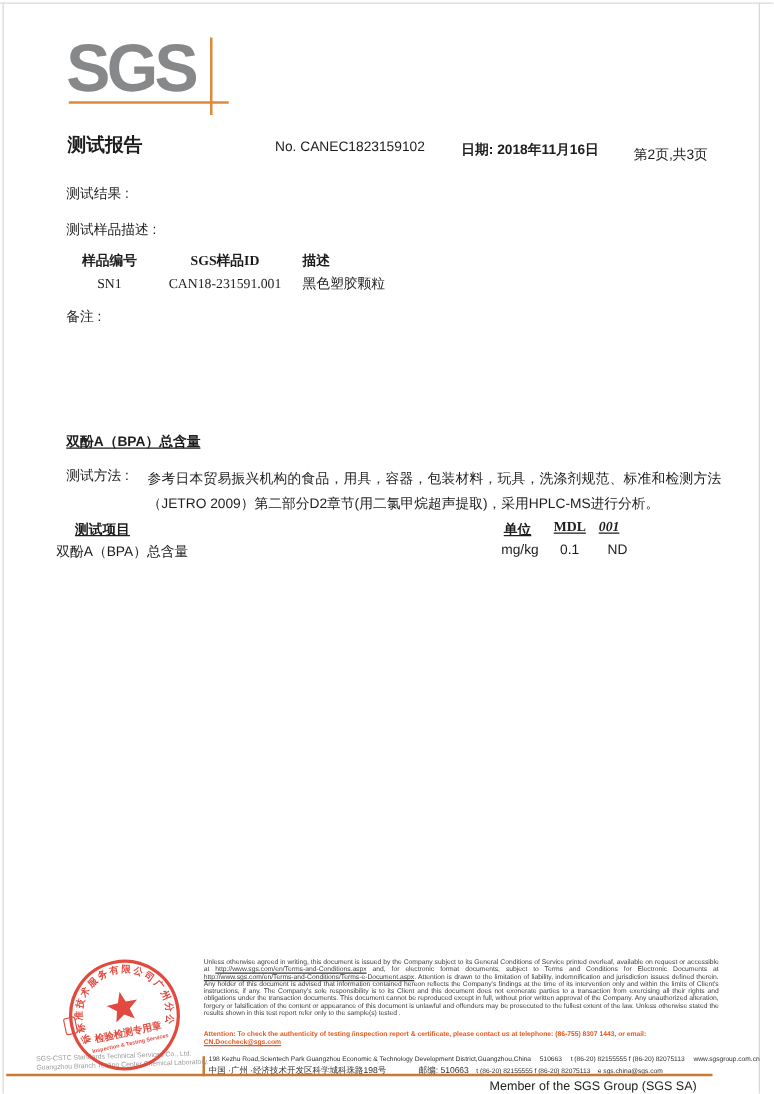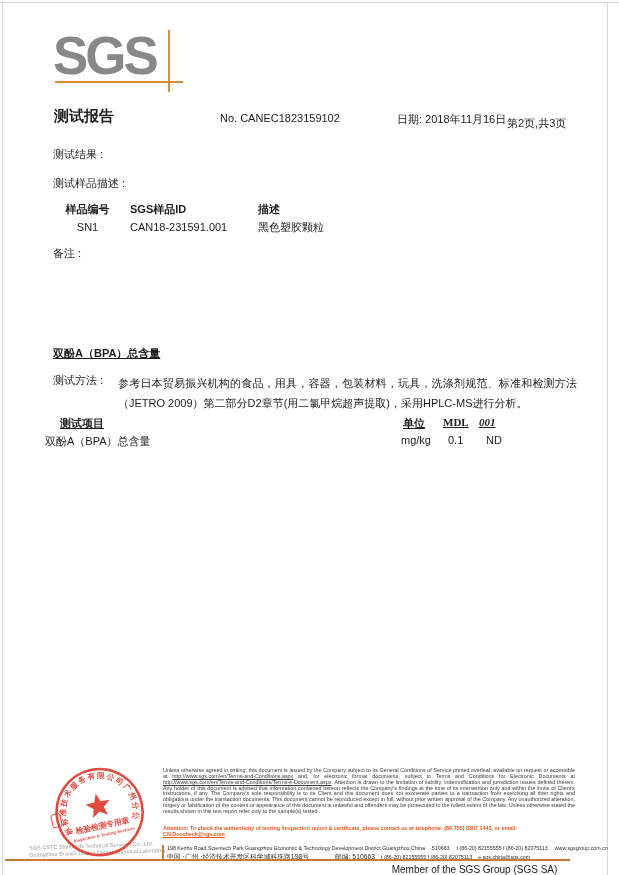--- a/index.html
+++ b/index.html
@@ -18,32 +18,32 @@
     position:absolute; left:53px; top:28px; font-size:54px; line-height:54px;
     font-weight:bold; color:#87888a; letter-spacing:-3px; transform:scaleX(.98);
     transform-origin:left top;
   }
   .logo-vline { position:absolute; left:168px; top:30px; width:2px; height:62px; background:#dd8a3c; }
   .logo-hline { position:absolute; left:55px; top:81px; width:128px; height:2px; background:#dd8a3c; }
 
   
   .doc-title { position:absolute; left:54px; top:107px; font-size:15px; font-weight:bold; }
   .report-no { position:absolute; left:220px; top:112px; font-size:11px; }
-  .report-date { position:absolute; left:397px; top:112px; font-size:11px; }
+  .report-date { position:absolute; left:369px; top:112px; font-size:11px;font-weight:bold; }
   .report-page { position:absolute; left:507px; top:116px; font-size:11px; }
 
   .t11 { font-size:11px; }
   .results-label { position:absolute; left:53px; top:147px; }
   .sampledesc-label { position:absolute; left:53px; top:176px; }
 
   .sample-table { position:absolute; left:45px; top:200px; }
-  .sample-table .row { display:flex; line-height:18px; }
+  .sample-table .row { display:flex; line-height:18px;font-family:Liberation Serif, serif; }
   .sample-table .c1 { width:85px; text-align:center; }
-  .sample-table .c2 { width:100px; text-align:left; }
-  .sample-table .c3 { margin-left:28px; }
+  .sample-table .c2 { width:100px; text-align:center; }
+  .sample-table .c3 { margin-left:12px; }
   .sample-table .hdr { font-weight:bold; }
 
   .remarks-label { position:absolute; left:53px; top:246px; }
   .remarks-list { position:absolute; left:90px; top:263px; line-height:18.7px; }
 
   .bpa-heading { position:absolute; left:53px; top:346px; font-weight:bold; text-decoration:underline; }
   .method-label { position:absolute; left:53px; top:373px; }
   .method-text { position:absolute; left:118px; top:373px; width:459px; line-height:20px; text-align:justify; }
 
   .rt-row { position:absolute; left:0; right:0; height:18px; }

